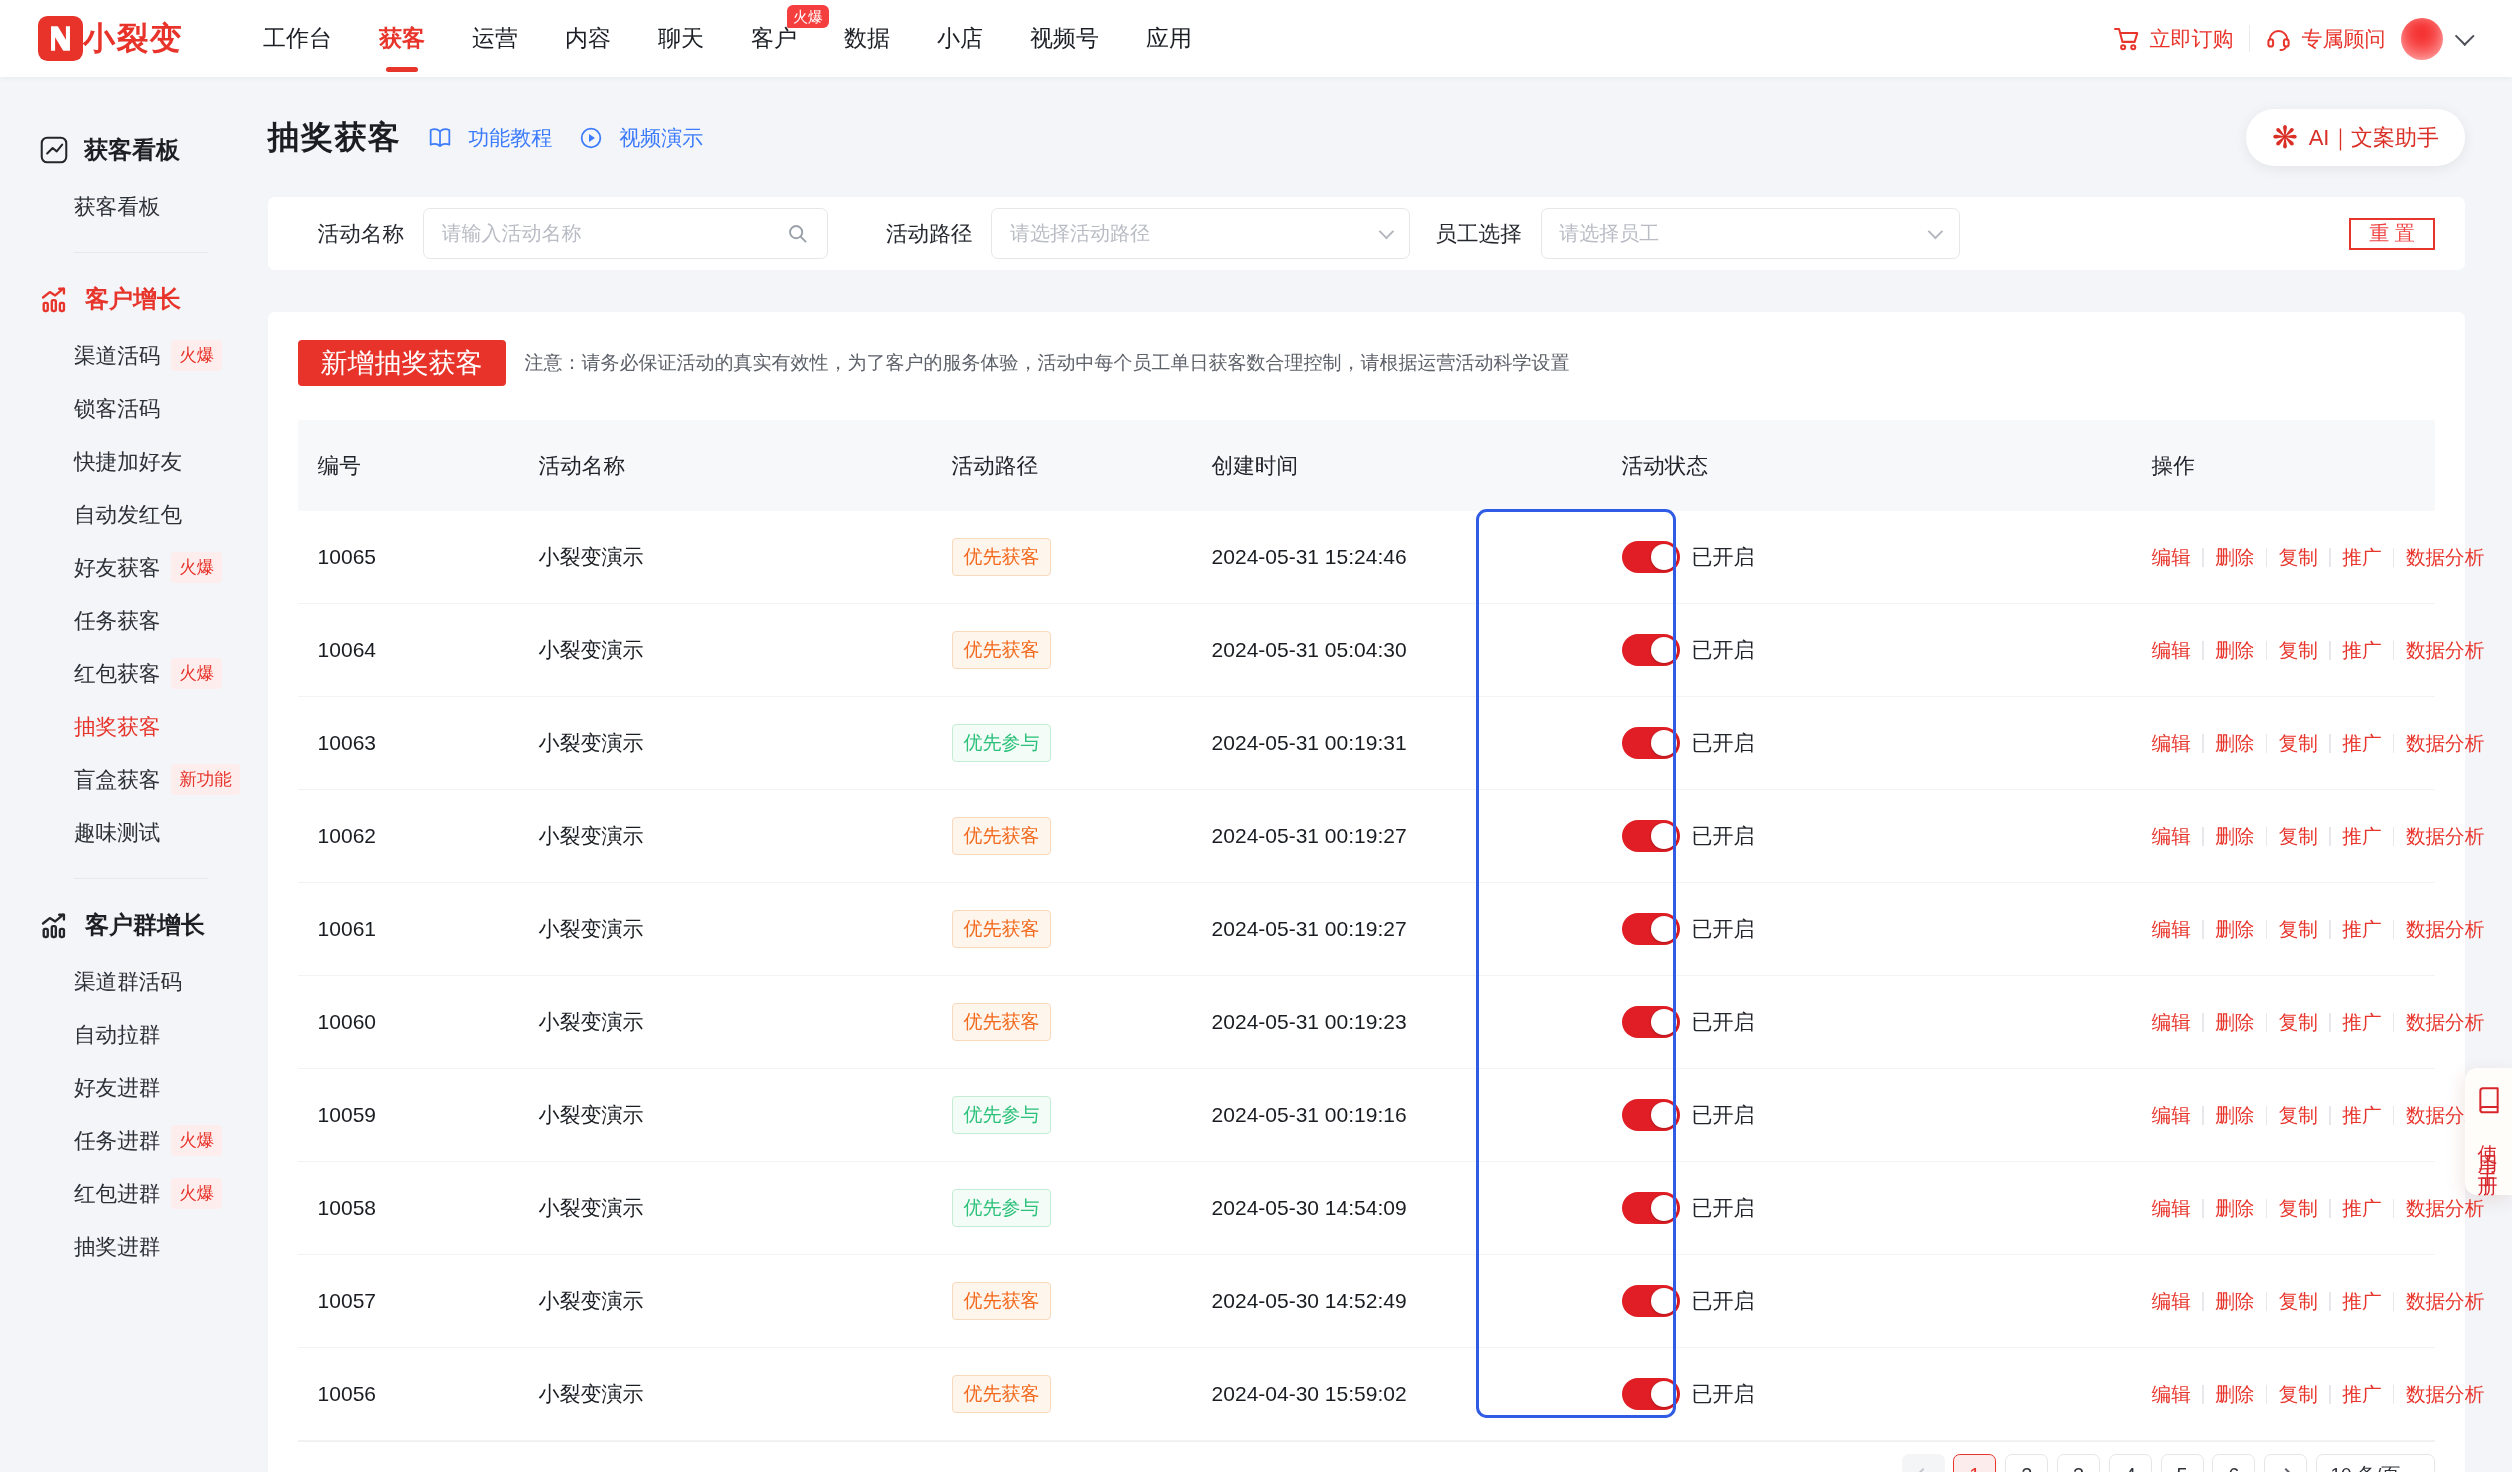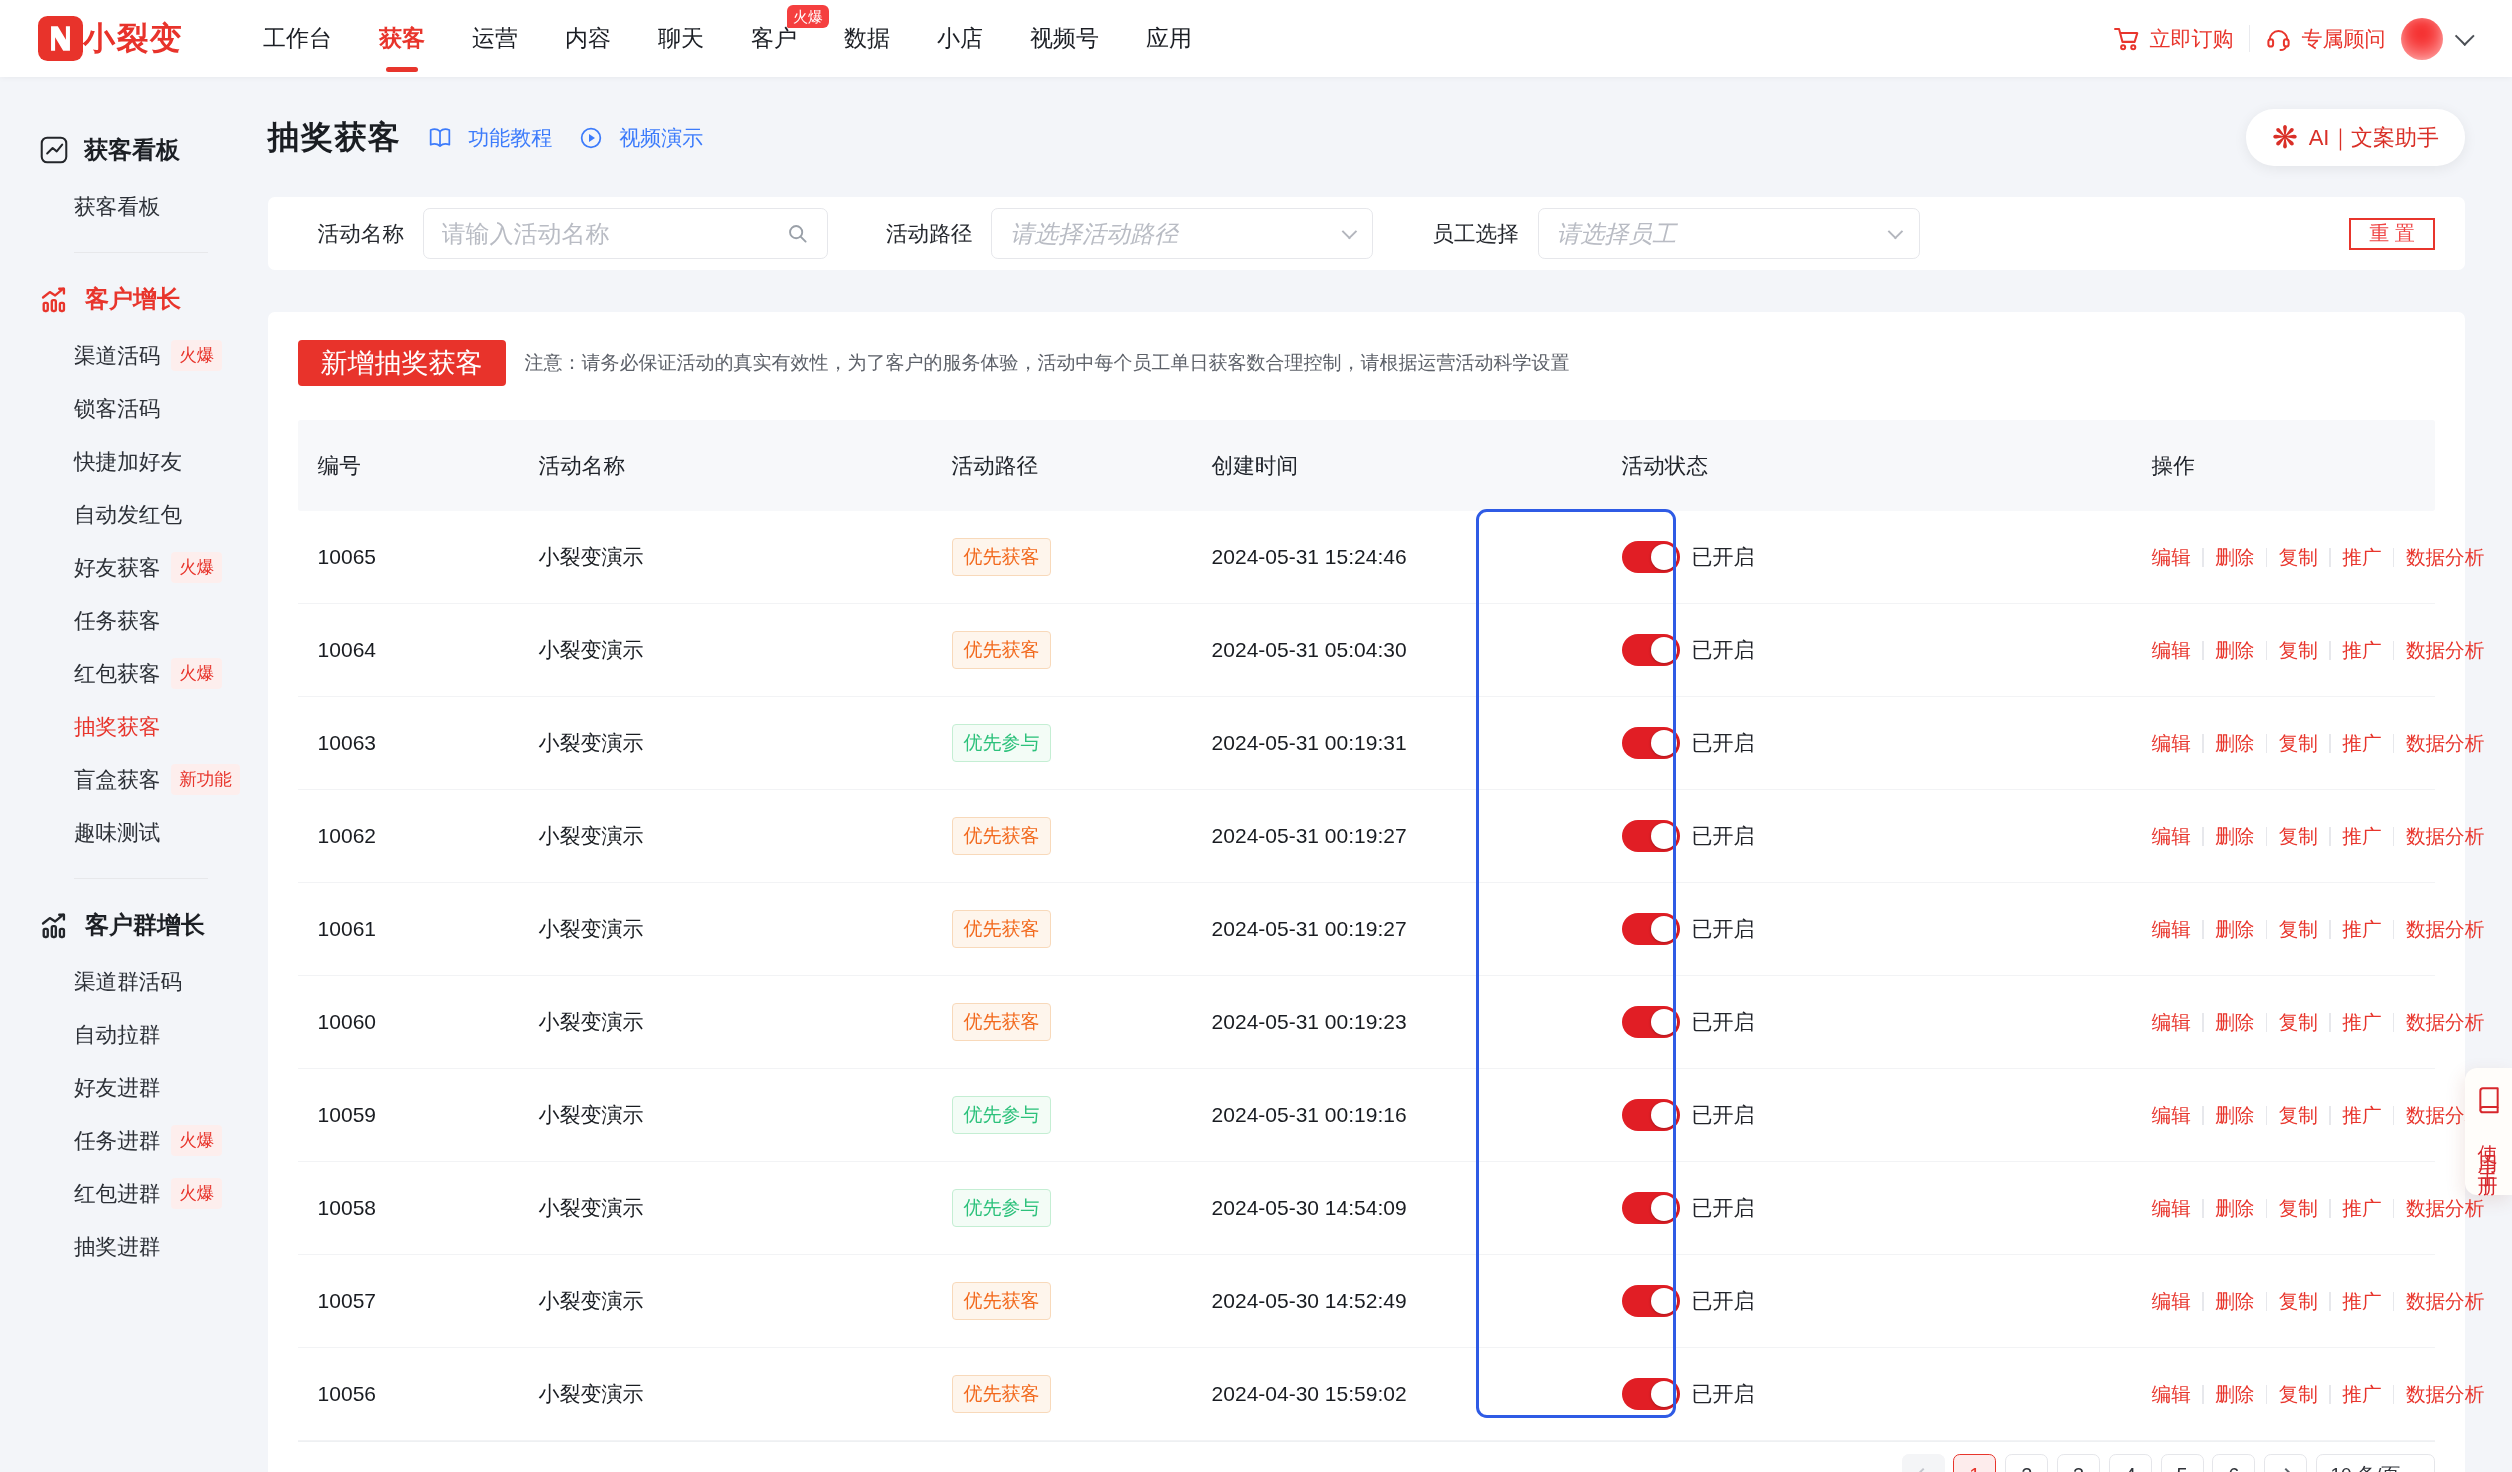--- a/index.html
+++ b/index.html
@@ -48,23 +48,23 @@
   .doc-link { display:flex; align-items:center; gap:16px; color:#3c7bfb; font-size:21px; margin-left:27px; cursor:pointer; }
   .ai-btn { margin-left:auto; display:flex; align-items:center; gap:10.8px; background:#fff; border-radius:28px;
             height:57px; padding:0 26px; color:#d92f27; font-size:22px; box-shadow:0 2.7px 13.5px rgba(0,0,0,.07); cursor:pointer; }
   .ai-flower { font-size:31px; line-height:1; color:#d92f27; }
 
   
   .filter-card { background:#fff; border-radius:6.8px; height:73px; display:flex; align-items:center; padding:0 30px 0 50px; }
   .f-label { font-size:21.6px; color:#25282e; margin-right:19px; white-space:nowrap; }
   .f-ctrl { height:51px; border:1.4px solid #e6e7eb; border-radius:6.8px; display:flex; align-items:center;
             padding:0 17.6px; background:#fff; cursor:text; }
-  .f-ctrl .ph { flex:1; color:#b9bcc4; font-size:24px; white-space:nowrap; overflow:hidden; }
+  .f-ctrl .ph { flex:1; color:#b9bcc4; font-size:20px; white-space:nowrap; overflow:hidden; }
   .f-input { width:405px; margin-right:58px; }
-  .f-select { width:382px; margin-right:59px; cursor:pointer;font-style:italic; }
+  .f-select { width:419px; margin-right:25px; cursor:pointer; }
   .sel-chev { width:10.8px; height:10.8px; border-right:2px solid #b3b6bd; border-bottom:2px solid #b3b6bd; transform:rotate(45deg); margin-top:-4px; }
   .reset-btn { margin-left:auto; width:86px; height:32px; border:2px solid #e8352c; border-radius:0; background:#fff;
             color:#ef4444; font-size:20px; display:flex; align-items:center; justify-content:center; cursor:pointer; white-space:pre; }
 
   
   .table-card { position:relative; background:#fff; border-radius:6.8px; margin-top:42px; padding:28px 30px 0; height:1190px; }
   .card-top { display:flex; align-items:center; margin-bottom:34px; }
   .add-btn { height:46px; background:#e8332b; color:#fff; font-size:27px; border:none; border-radius:4px; padding:0 23px; cursor:pointer; white-space:nowrap; }
   .notice { font-size:19px; color:#5d6169; margin-left:19px; white-space:nowrap; }
 

